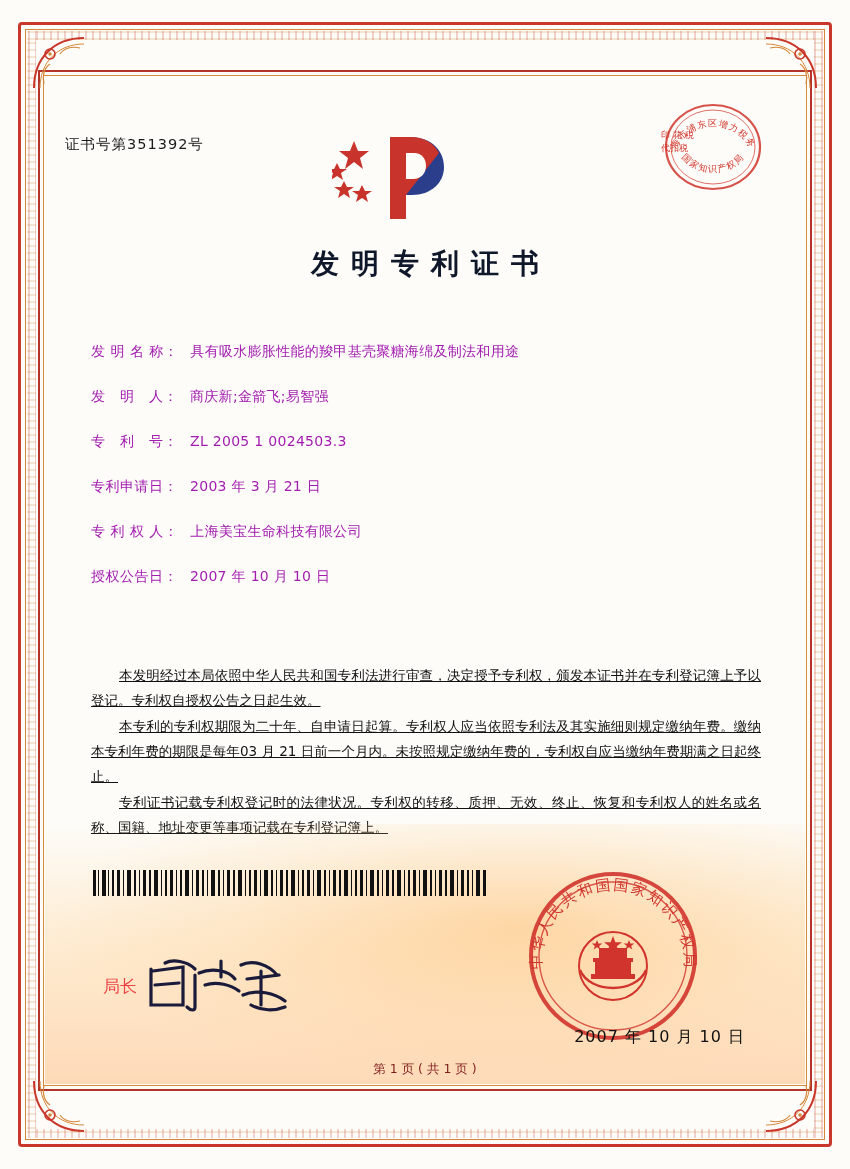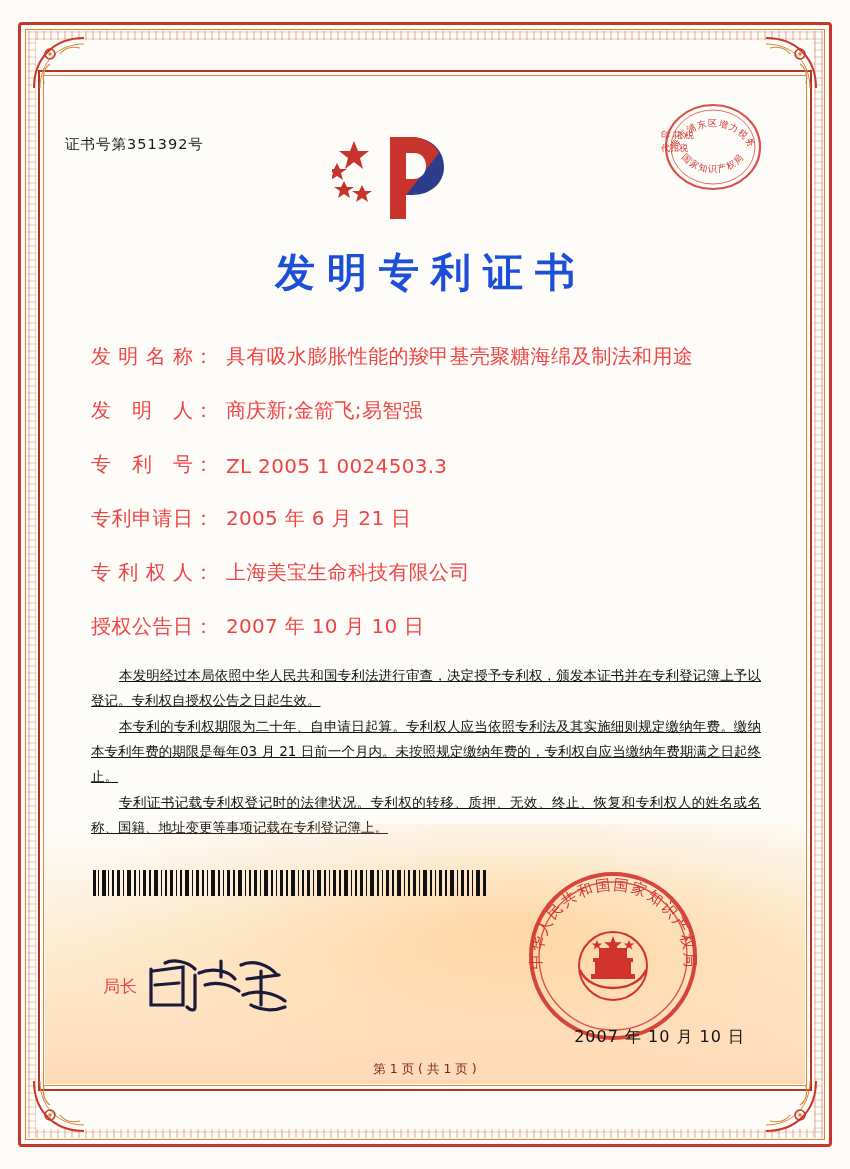--- a/index.html
+++ b/index.html
@@ -114,37 +114,37 @@
     width: 104px; height: 104px;
   }
   .title {
     position: absolute;
     left: 0;
     right: 0;
     top: 170px;
     text-align: center;
     font-family: "DejaVu Serif", serif;
     font-weight: bold;
-    font-size: 40px;
+    font-size: 28px;
     letter-spacing: 12px;
-    color: #1d4ed8;
+    color: #0f172a;
     text-indent: 12px;
   }
   .fields {
     position: absolute;
     left: 48px;
     right: 30px;
     top: 268px;
   }
   .field {
     display: flex;
-    align-items: flex-end;
+    align-items: flex-start;
     margin-bottom: 27px;
-    font-size: 20px;
-    color: #ef4444;
+    font-size: 14px;
+    color: #a21caf;
   }
   .field .lbl {
     white-space: nowrap;
     letter-spacing: 0.5px;
   }
   .field .val {
     margin-left: 12px;
     letter-spacing: 0.3px;
   }
   .body-text {
@@ -321,21 +321,21 @@
       <div class="field">
         <span class="lbl">发　明　人：</span>
         <span class="val">商庆新;金箭飞;易智强</span>
       </div>
       <div class="field">
         <span class="lbl">专　利　号：</span>
         <span class="val">ZL 2005 1 0024503.3</span>
       </div>
       <div class="field">
         <span class="lbl">专利申请日：</span>
-        <span class="val">2005 年 6 月 21 日</span>
+        <span class="val">2003 年 3 月 21 日</span>
       </div>
       <div class="field">
         <span class="lbl">专 利 权 人：</span>
         <span class="val">上海美宝生命科技有限公司</span>
       </div>
       <div class="field">
         <span class="lbl">授权公告日：</span>
         <span class="val">2007 年 10 月 10 日</span>
       </div>
     </div>

